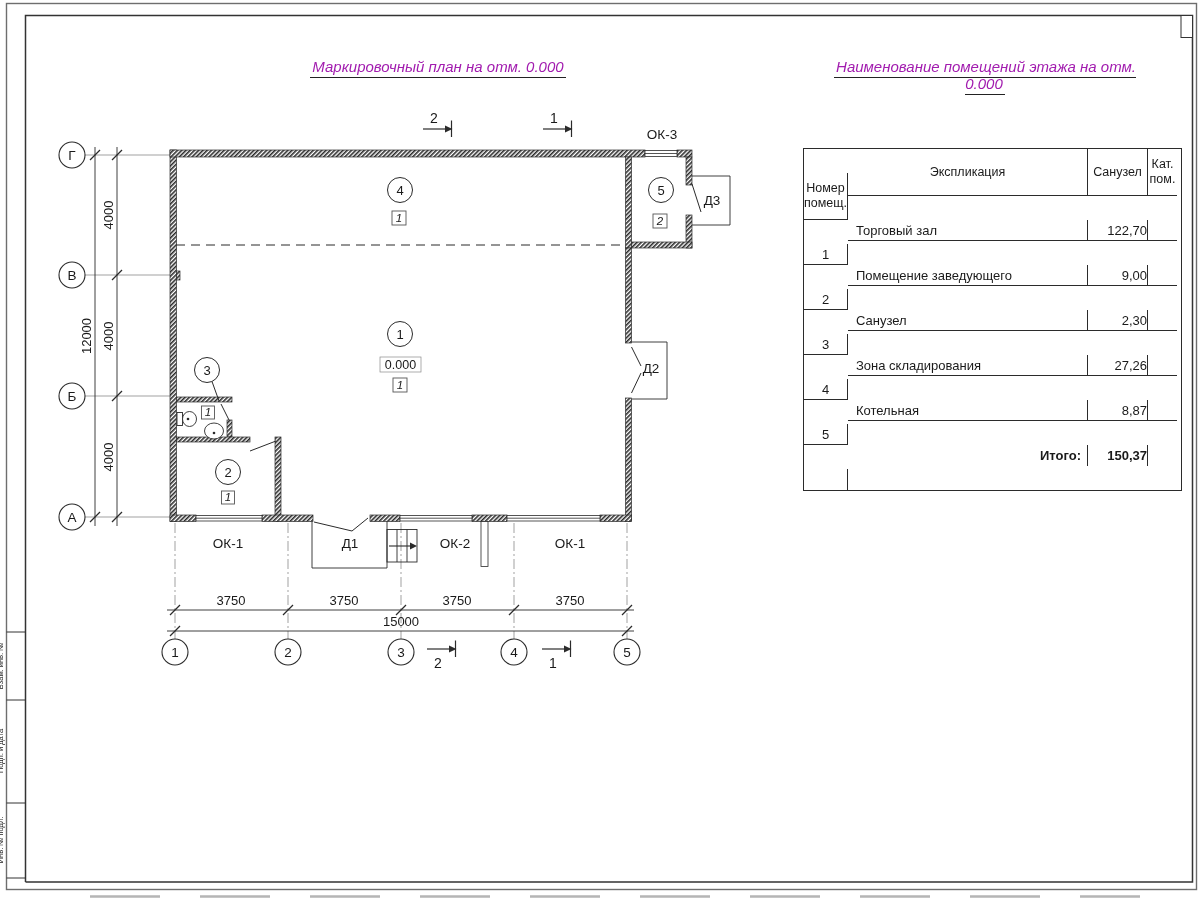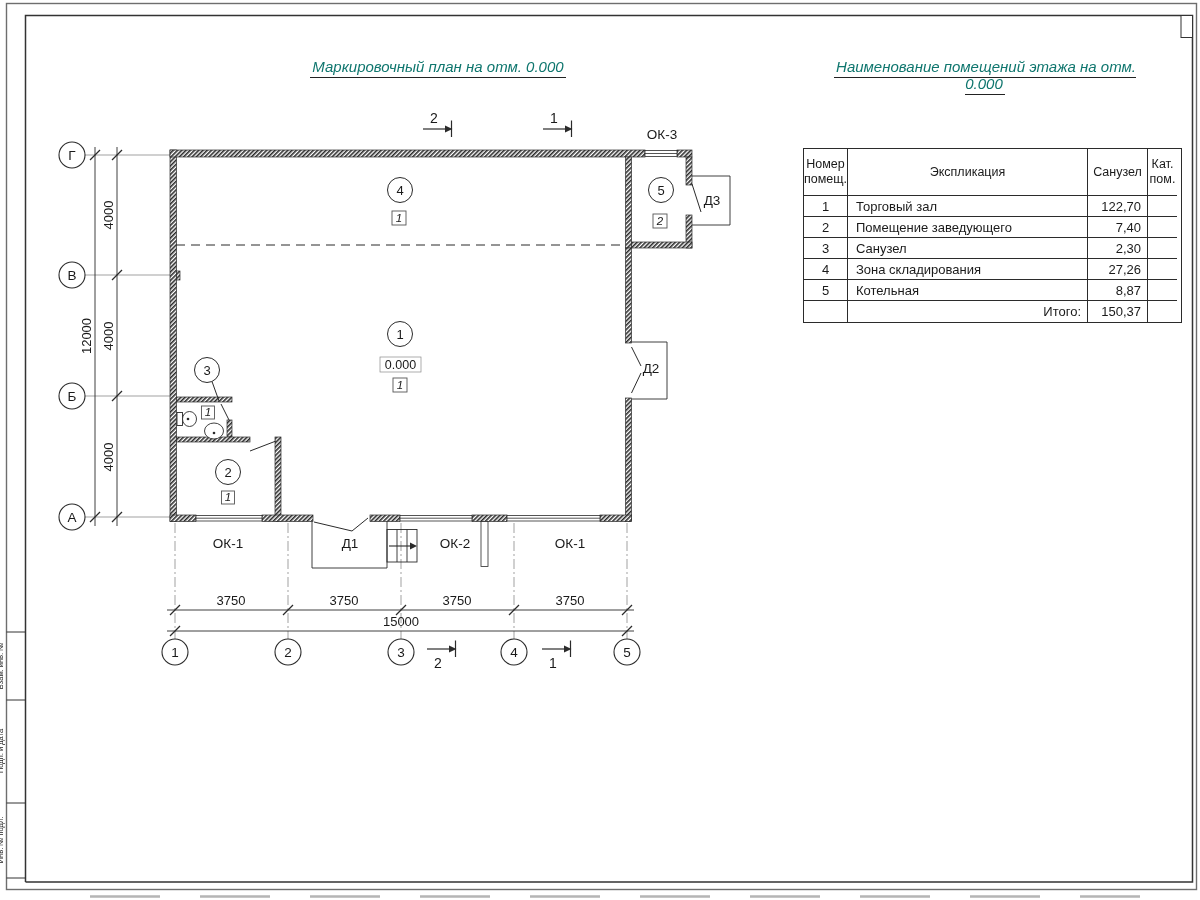--- a/index.html
+++ b/index.html
@@ -1,33 +1,33 @@
 <!DOCTYPE html>
 <html><head>
 <meta charset="utf-8">
 <style>
   html,body{margin:0;padding:0;background:#fff;}
   #sheet{position:relative;width:1200px;height:900px;background:#ffffff;overflow:hidden;
          font-family:"Liberation Sans",sans-serif;color:#1a1a1a;}
   svg text{font-family:"Liberation Sans",sans-serif;fill:#1a1a1a;}
-  .title{position:absolute;top:58px;font-size:15px;font-style:italic;text-align:center;color:#0f766e;}
+  .title{position:absolute;top:58px;font-size:15px;font-style:italic;text-align:center;color:#a21caf;}
   .title span{border-bottom:1.3px solid #222;padding:0 2px 2px 2px;}
   
   .sched{position:absolute;left:803px;top:148px;width:377px;border:1.6px solid #2b2b2b;
          display:grid;grid-template-columns:44px 240px 60px 29px;background:#fff;font-size:13px;}
   .sched .c{border-right:1px solid #2b2b2b;border-bottom:1px solid #2b2b2b;
             display:flex;align-items:center;box-sizing:border-box;background:#fff;}
   .sched .c.last{border-right:none;}
   .sched .hdr{height:47px;justify-content:center;text-align:center;line-height:15px;font-size:12.5px;}
   .sched .row{height:21px;}
-  .sched .num{justify-content:center;}
+  .sched .num{justify-content:center;margin-top:24px;}
   .sched .name{padding-left:8px;}
-  .sched .area{justify-content:flex-end;padding-right:6px;}
+  .sched .area{justify-content:flex-end;}
   .sched .totlbl{justify-content:flex-end;padding-right:6px;}
-  .sched .bot{border-bottom:none;}
+  .sched .bot{border-bottom:none;font-weight:bold;}
 </style>
 </head>
 <body>
 
 <div id="sheet">
 
   <svg width="1200" height="900" viewBox="0 0 1200 900">
     <defs>
       <pattern id="wallhatch" width="3" height="3" patternUnits="userSpaceOnUse" patternTransform="rotate(45)">
         <rect width="3" height="3" fill="#ffffff"></rect>
@@ -283,21 +283,21 @@
     <div class="c hdr">Санузел</div>
     <div class="c hdr last">Кат. пом.</div>
 
     <div class="c row num">1</div>
     <div class="c row name">Торговый зал</div>
     <div class="c row area">122,70</div>
     <div class="c row last"></div>
 
     <div class="c row num">2</div>
     <div class="c row name">Помещение заведующего</div>
-    <div class="c row area">7,40</div>
+    <div class="c row area">9,00</div>
     <div class="c row last"></div>
 
     <div class="c row num">3</div>
     <div class="c row name">Санузел</div>
     <div class="c row area">2,30</div>
     <div class="c row last"></div>
 
     <div class="c row num">4</div>
     <div class="c row name">Зона складирования</div>
     <div class="c row area">27,26</div>

